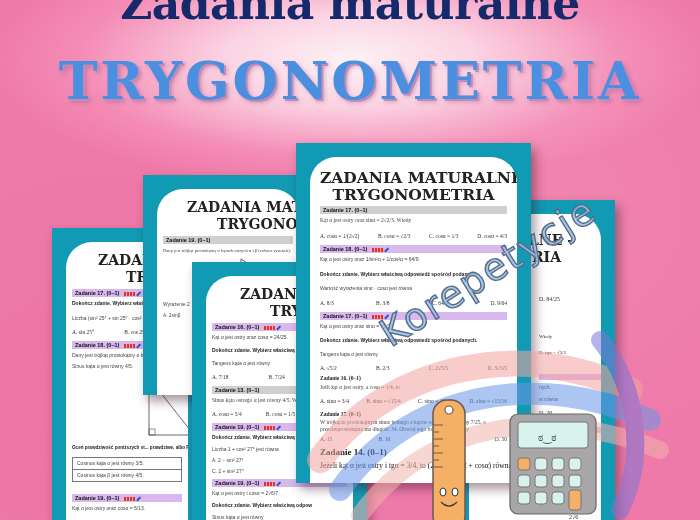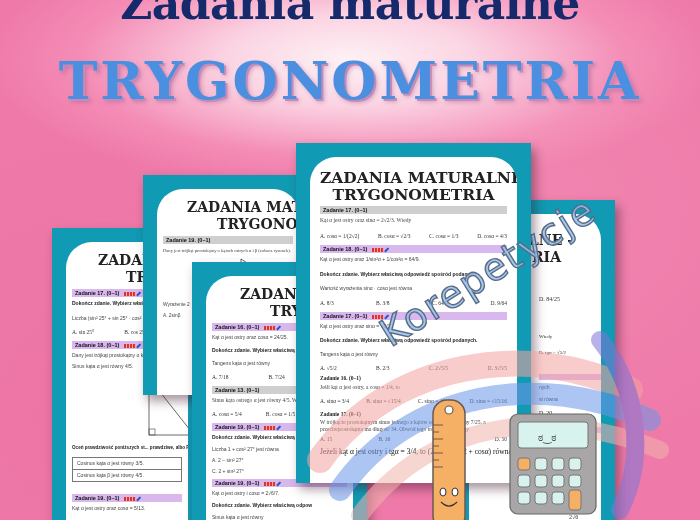--- a/index.html
+++ b/index.html
@@ -216,20 +216,21 @@
       <span>D. sinα = √15/16</span>
     </div>
     <div class="ln serif b" style="margin-top:3px;">Zadanie 17. (0–1)</div>
     <div class="ln serif" style="white-space:normal; line-height:7px; margin-top:0;">W trójkącie prostokątnym sinus jednego z kątów ostrych jest równy 7/25, a przeciwprostokątna ma długość 34. Obwód tego trójkąta jest równy</div>
     <div class="answers" style="margin-top:0;">
       <span>A. 15</span>
       <span>B. 16</span>
       <span>C. 24</span>
       <span>D. 50</span>
     </div>
+    <div class="ln big b" style="margin-top:0;">Zadanie 14. (0–1)</div>
     <div class="ln big" style="font-size:7.5px; margin-top:0;">Jeżeli kąt α jest ostry i tgα = 3/4, to (2 − cosα)/(2 + cosα) równa się</div>
 
   </div>
 </div>
 
 <svg style="position:absolute; left:300px; top:300px; opacity:0.55;" width="400" height="220">
   <path d="M20,160 C90,60 230,40 330,90" stroke="#f4a4a0" stroke-width="26" fill="none" stroke-linecap="round"></path>
   <path d="M40,190 C110,90 240,70 350,120" stroke="#6a96e8" stroke-width="22" fill="none" stroke-linecap="round"></path>
   <path d="M60,215 C130,120 250,105 360,150" stroke="#f2b3ac" stroke-width="18" fill="none" stroke-linecap="round"></path>
   <path d="M300,40 C340,90 345,160 320,210" stroke="#7e75d8" stroke-width="18" fill="none" stroke-linecap="round"></path>

